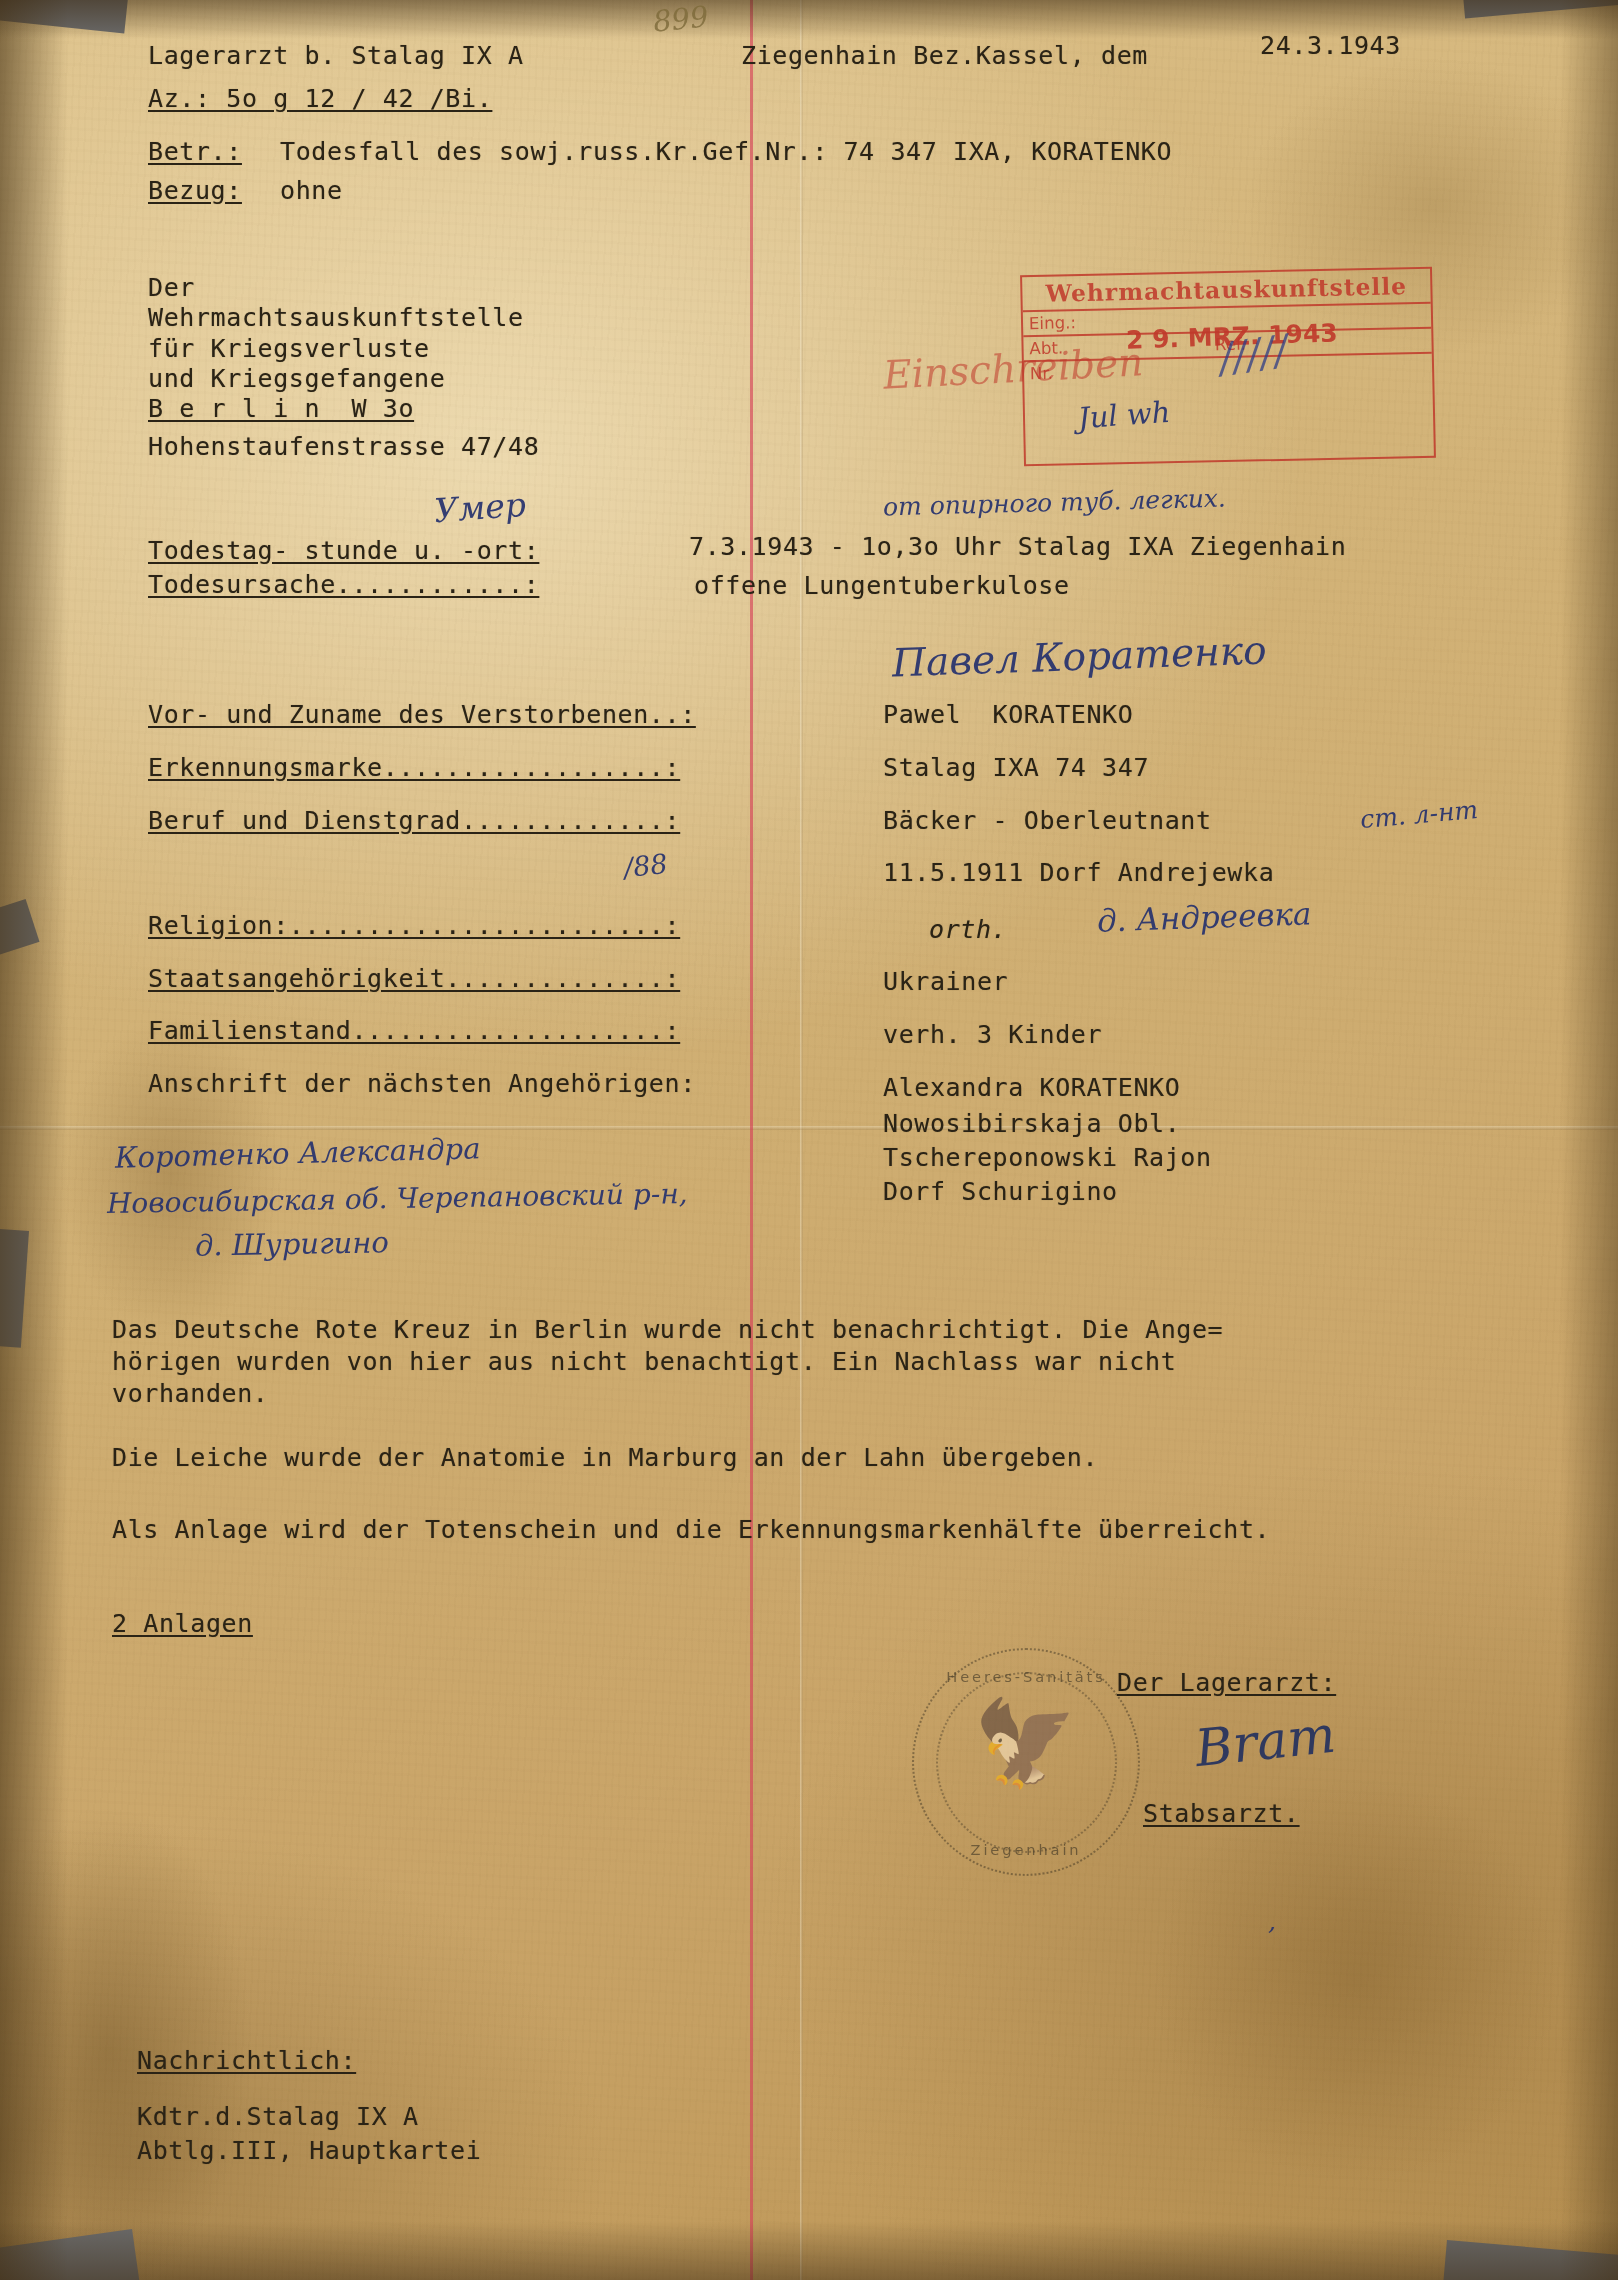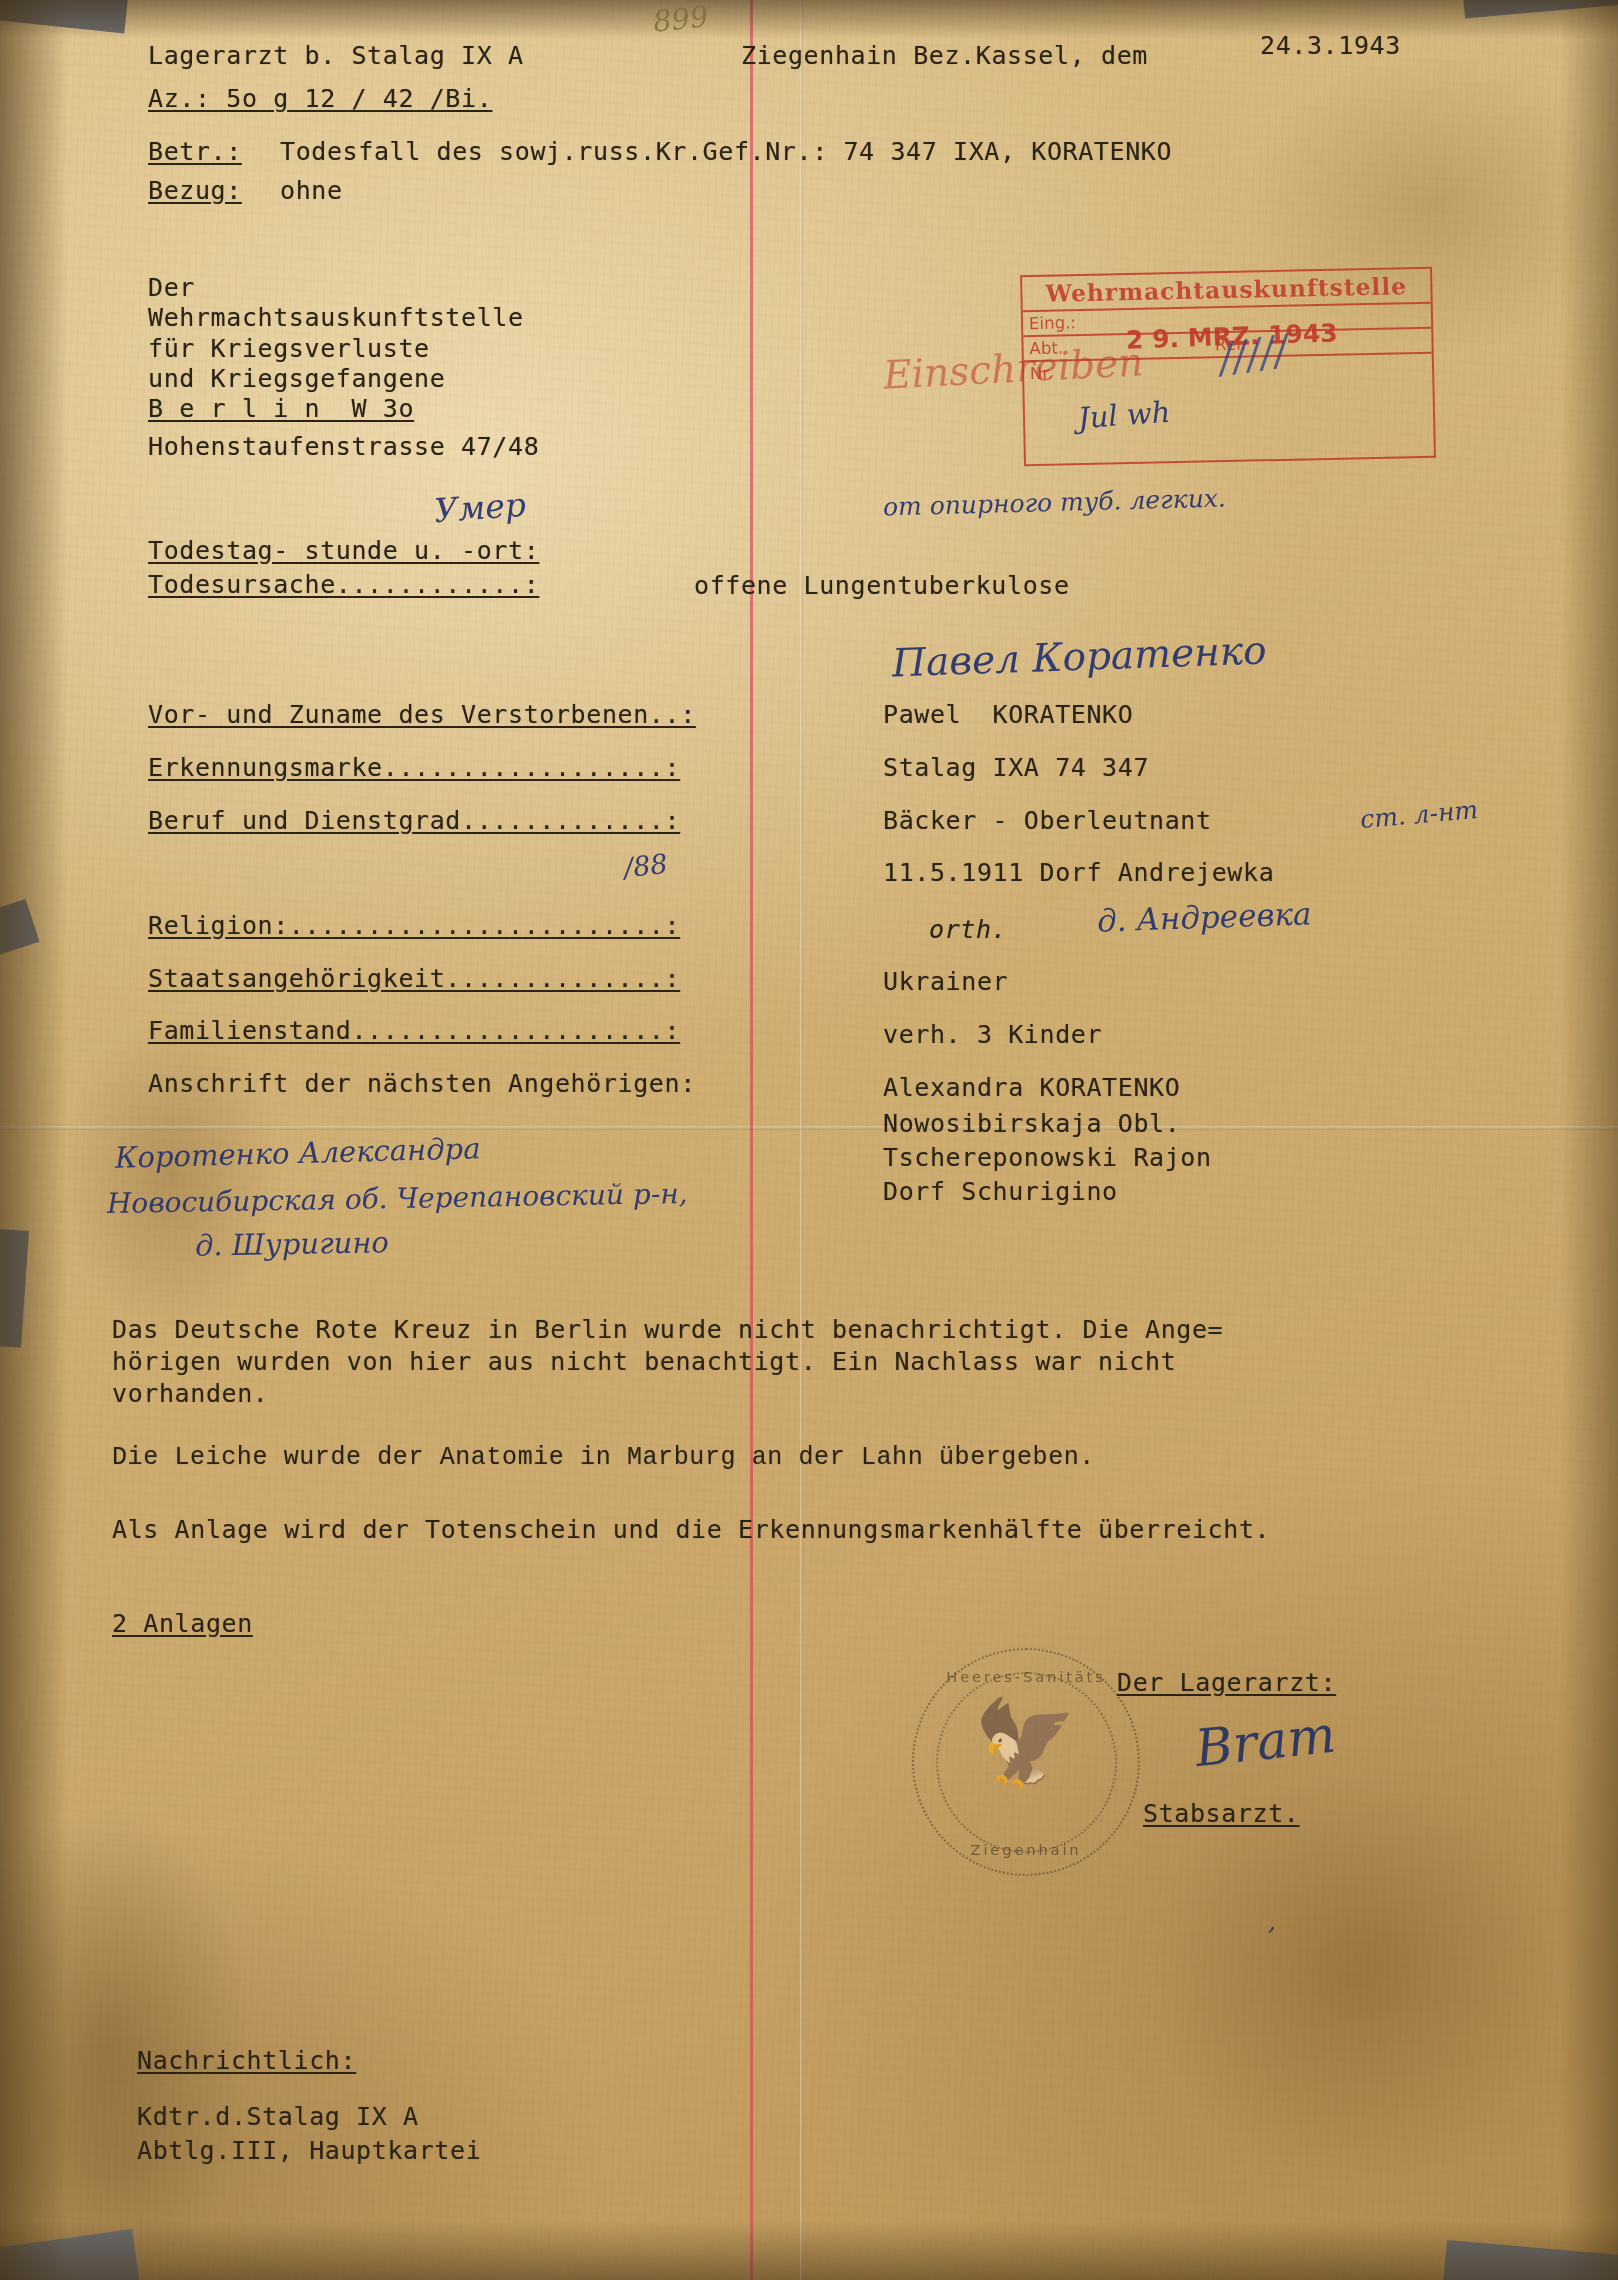--- a/index.html
+++ b/index.html
@@ -262,20 +262,21 @@
   </div>
   <div class="stamp-date" style="left:1126px;top:322px;">2 9. MRZ. 1943</div>
   <div class="stamp-scrawl" style="left:1219px;top:330px;">/////</div>
   <div class="hw" style="left:1078px;top:398px;font-size:29px;transform:rotate(-4deg);">Jul wh</div>
 
   <div class="hw" style="left:434px;top:488px;font-size:33px;transform:rotate(-4deg);">Умер</div>
   <div class="hw" style="left:883px;top:488px;font-size:25px;transform:rotate(-1.5deg);">от опирного туб. легких.</div>
 
   <div class="t u" style="left:148px;top:536px;">Todestag- stunde u. -ort:</div>
   <div class="t u" style="left:148px;top:570px;">Todesursache............:</div>
+  <div class="t" style="left:689px;top:532px;">7.3.1943 - 1o,3o Uhr Stalag IXA Ziegenhain</div>
   <div class="t" style="left:694px;top:571px;">offene Lungentuberkulose</div>
 
   <div class="hw" style="left:892px;top:634px;font-size:39px;transform:rotate(-2deg);">Павел Коратенко</div>
 
   <div class="t u" style="left:148px;top:700px;">Vor- und Zuname des Verstorbenen..:</div>
   <div class="t" style="left:883px;top:700px;">Pawel  KORATENKO</div>
 
   <div class="t u" style="left:148px;top:753px;">Erkennungsmarke..................:</div>
   <div class="t" style="left:883px;top:753px;">Stalag IXA 74 347</div>
 
@@ -304,21 +305,21 @@
   <div class="t" style="left:883px;top:1177px;">Dorf Schurigino</div>
 
   <div class="hw" style="left:115px;top:1136px;font-size:29px;transform:rotate(-1.5deg);">Коротенко Александра</div>
   <div class="hw" style="left:107px;top:1182px;font-size:28px;transform:rotate(-1deg);">Новосибирская об. Череnановский р-н,</div>
   <div class="hw" style="left:195px;top:1227px;font-size:29px;transform:rotate(-1deg);">д. Шуригино</div>
 
   <div class="t" style="left:112px;top:1315px;">Das Deutsche Rote Kreuz in Berlin wurde nicht benachrichtigt. Die Ange=</div>
   <div class="t" style="left:112px;top:1347px;">hörigen wurden von hier aus nicht benachtigt. Ein Nachlass war nicht</div>
   <div class="t" style="left:112px;top:1379px;">vorhanden.</div>
 
-  <div class="t" style="left:112px;top:1443px;font-family:Liberation Mono, monospace;">Die Leiche wurde der Anatomie in Marburg an der Lahn übergeben.</div>
+  <div class="t" style="left:112px;top:1443px;">Die Leiche wurde der Anatomie in Marburg an der Lahn übergeben.</div>
   <div class="t" style="left:112px;top:1515px;">Als Anlage wird der Totenschein und die Erkennungsmarkenhälfte überreicht.</div>
 
   <div class="t u" style="left:112px;top:1609px;">2 Anlagen</div>
 
   <div class="seal" style="left:912px;top:1648px;">
     <div class="inner"></div>
     <div class="eagle">🦅</div>
     <div class="arc" style="top:17.6px;">Heeres-Sanitäts</div>
     <div class="arc" style="bottom:15.6px;">Ziegenhain</div>
   </div>

